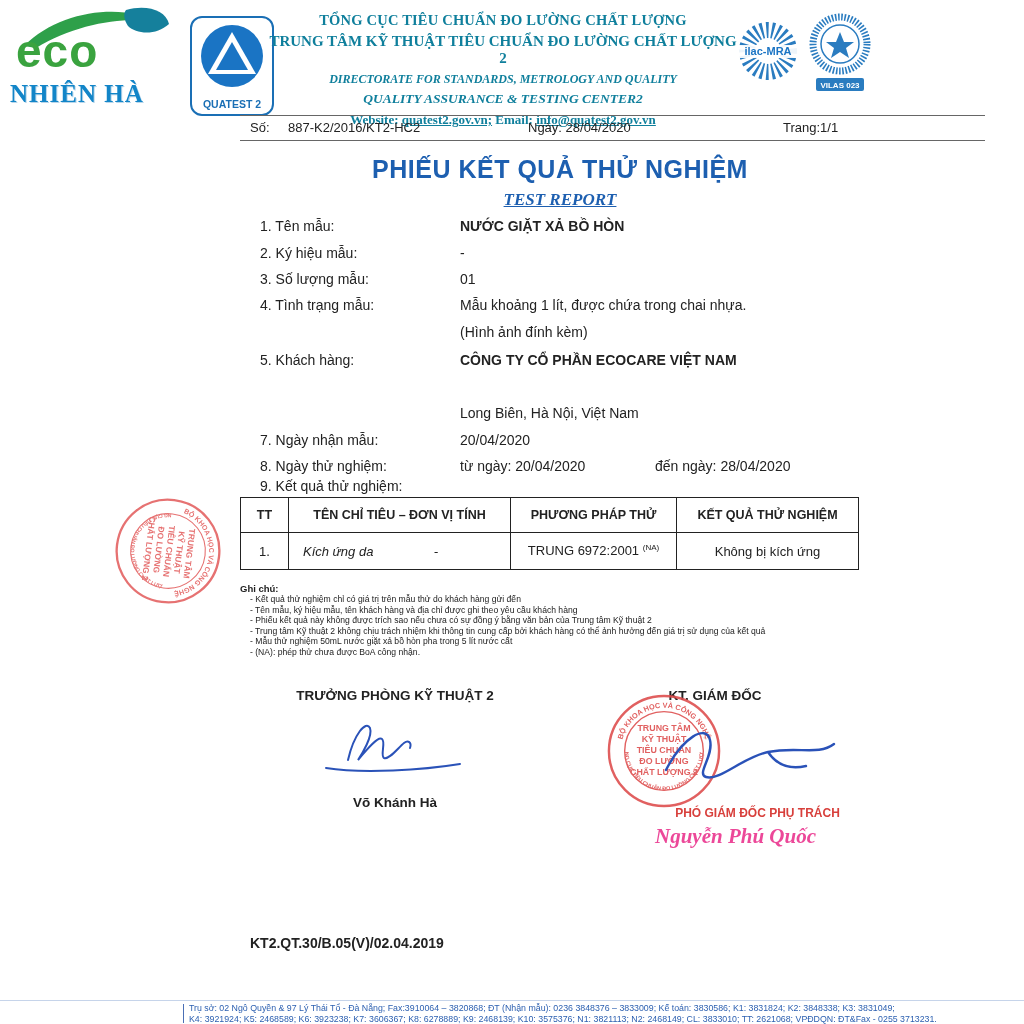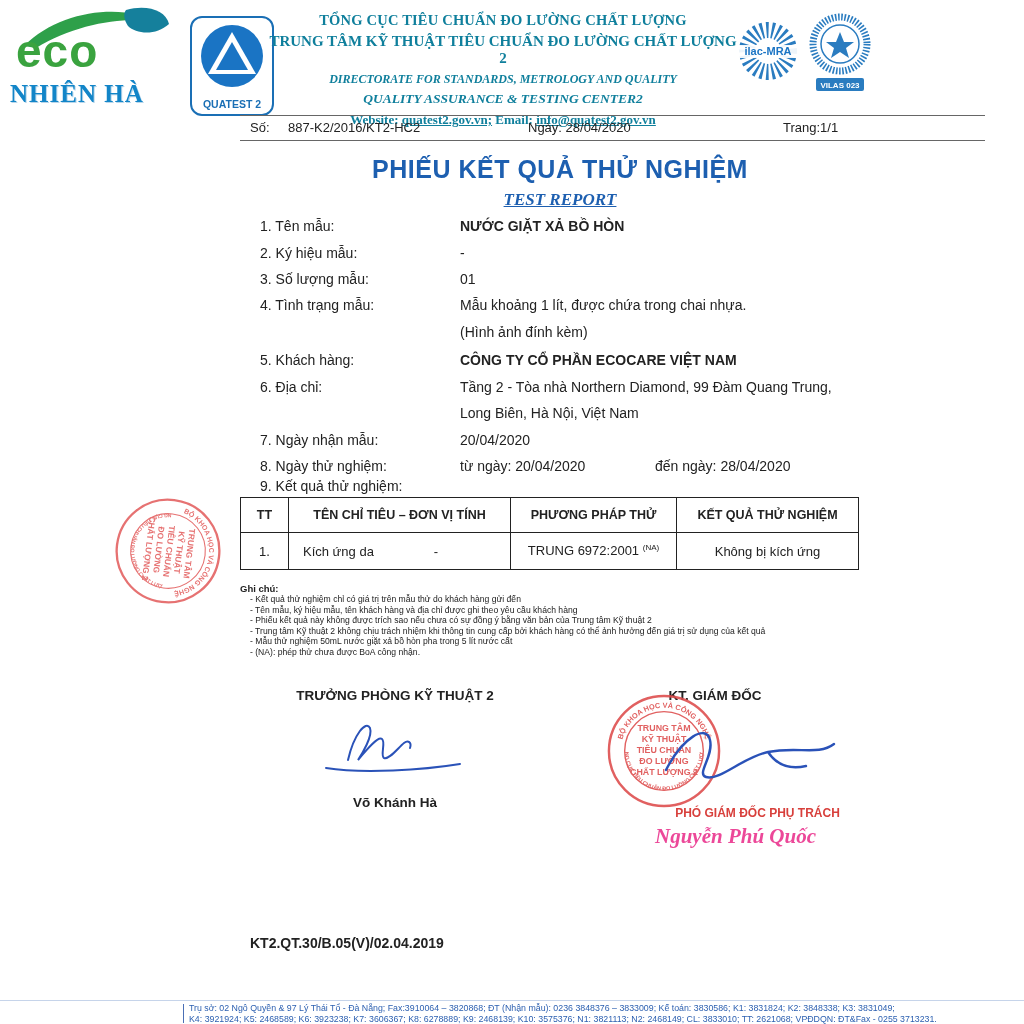--- a/index.html
+++ b/index.html
@@ -46,21 +46,21 @@
   .flabel{position:absolute;left:0;}
   .fvalue{position:absolute;left:200px;}
   .fvalue2{position:absolute;left:395px;}
   .bold{font-weight:bold;}
 
   
   .ttable{position:absolute;left:240px;top:497px;border-collapse:collapse;font-size:13px;}
   .ttable td,.ttable th{border:1.5px solid #222;padding:0;}
   .ttable th{height:34px;font-size:12.5px;font-weight:bold;text-align:center;}
   .ttable td{height:36px;text-align:center;}
-  .cell-name{display:flex;justify-content:space-between;align-items:center;padding:0 14px;}
+  .cell-name{display:flex;justify-content:space-between;align-items:center;padding:0 14px;font-style:italic;}
   .unit{margin-right:58px;}
   sup{font-size:8px;}
 
   
   .notes{position:absolute;left:240px;top:583px;width:640px;color:#222;}
   .ntitle{font-size:9.5px;font-weight:bold;}
   .nitem{font-size:8.6px;line-height:10.6px;padding-left:10px;}
 
   
   .sig-title{position:absolute;font-size:13.5px;font-weight:bold;text-align:center;}
@@ -156,24 +156,20 @@
   <div class="frow" style="top:297px">
     <span class="flabel">4. Tình trạng mẫu:</span>
     <span class="fvalue">Mẫu khoảng 1 lít, được chứa trong chai nhựa.</span>
   </div>
   <div class="frow" style="top:324px">
     <span class="fvalue">(Hình ảnh đính kèm)</span>
   </div>
   <div class="frow" style="top:352px">
     <span class="flabel">5. Khách hàng:</span>
     <span class="fvalue bold">CÔNG TY CỔ PHẦN ECOCARE VIỆT NAM</span>
-  </div>
-  <div class="frow" style="top:379px">
-    <span class="flabel">6. Địa chỉ:</span>
-    <span class="fvalue">Tầng 2 - Tòa nhà Northern Diamond, 99 Đàm Quang Trung,</span>
   </div>
   <div class="frow" style="top:405px">
     <span class="fvalue">Long Biên, Hà Nội, Việt Nam</span>
   </div>
   <div class="frow" style="top:432px">
     <span class="flabel">7. Ngày nhận mẫu:</span>
     <span class="fvalue">20/04/2020</span>
   </div>
   <div class="frow" style="top:458px">
     <span class="flabel">8. Ngày thử nghiệm:</span>

